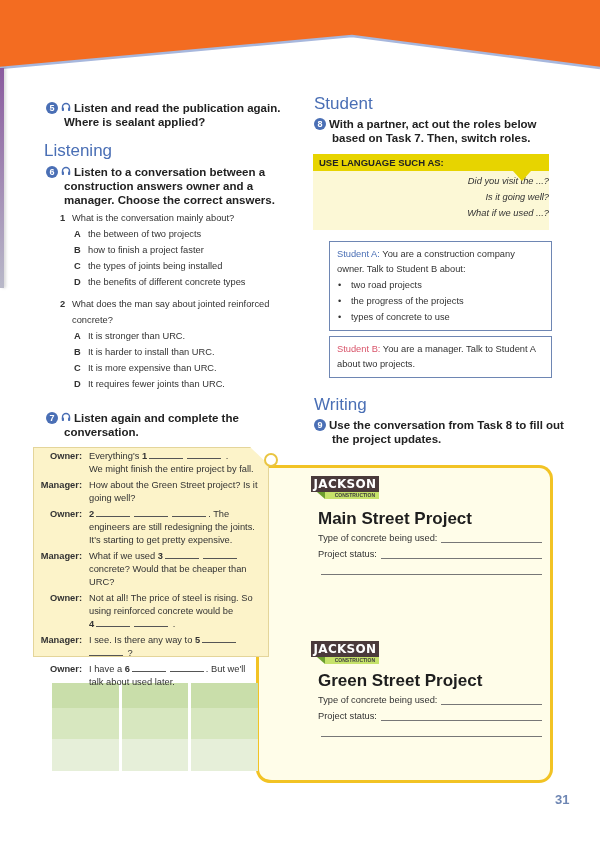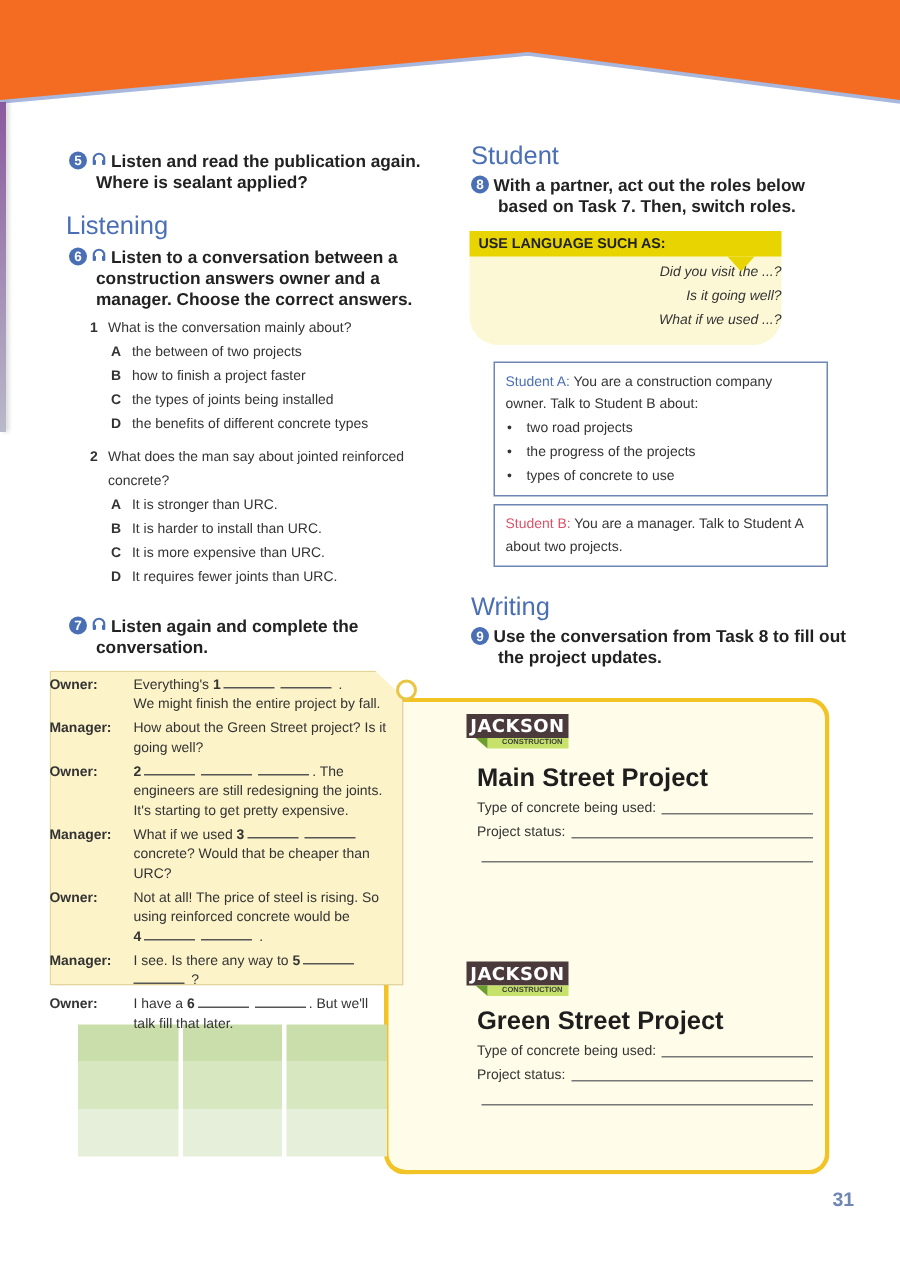--- a/index.html
+++ b/index.html
@@ -15,28 +15,28 @@
     .q { font-size: 9.3px; color: #333; line-height: 16px; }
     .q .n { display: inline-block; width: 12px; font-weight: bold; }
     .q .l { display: inline-block; width: 14px; font-weight: bold; }
     .opt { padding-left: 26px; }
     .cont2 { padding-left: 12px; }
     
     .card { position: absolute; left: 33px; top: 447px; width: 236px; height: 210px; background: #fcf3c9; border: 1px solid #e4d59a; box-shadow: 2px 2px 3px rgba(0,0,0,0.2);
       clip-path: polygon(0 0, 217px 0, 236px 18px, 236px 100%, 0 100%); }
     .conv { position: absolute; left: 33px; top: 450px; width: 236px; font-size: 9.3px; line-height: 13px; color: #333; }
     .row { display: flex; margin-bottom: 3px; }
-    .spk { width: 56px; text-align: left; font-weight: bold; padding-right: 7px; flex-shrink: 0; }
+    .spk { width: 56px; text-align: right; font-weight: bold; padding-right: 7px; flex-shrink: 0; }
     .txt { flex: 1; padding-right: 4px; }
     .blank { display: inline-block; width: 34px; border-bottom: 1px solid #555; height: 9px; margin: 0 2px; }
     .hole { position: absolute; left: 264px; top: 453px; width: 14px; height: 14px; border-radius: 50%; background: #fff; border: 2px solid #e9c542; }
     .grid { position: absolute; left: 52px; top: 683px; width: 206px; height: 88px; display: grid; grid-template-columns: 1fr 1fr 1fr; gap: 0 3px; }
     .grid div { background: linear-gradient(#c9deaa 0, #c9deaa 28%, #d7e7bf 28%, #d7e7bf 64%, #e6efd9 64%); }
     
-    .uselang { position: absolute; left: 313px; top: 154px; width: 208px; height: 76px; background: #fcf8d6; border-radius: 19px; }
+    .uselang { position: absolute; left: 313px; top: 154px; width: 236px; height: 76px; background: #fcf8d6; }
     .uselang .hd { background: #e7d400; height: 17px; font-size: 9.5px; font-weight: bold; padding: 3px 6px; color: #222; }
     .uselang .tri { position: absolute; right: 18px; top: 17px; width: 0; height: 0; border-left: 9px solid transparent; border-right: 9px solid transparent; border-top: 10px solid #e7d400; }
     .uselang .it { font-size: 9.3px; font-style: italic; color: #333; line-height: 16px; padding-left: 20px; }
     .role { position: absolute; left: 329px; width: 223px; border: 1.5px solid #6e86b3; background: #fff; font-size: 9.3px; line-height: 15px; color: #333; padding: 5px 7px; }
     .role .lbl-a { color: #4a6fb5; }
     .role .lbl-b { color: #d9546a; }
     .role ul { list-style: none; }
     .role li { padding-left: 14px; position: relative; line-height: 16px; }
     .role li::before { content: "•"; position: absolute; left: 1px; }
     
@@ -138,21 +138,21 @@
   <div class="row">
     <div class="spk">Owner:</div>
     <div class="txt"><span>Not at all! The price of steel is rising. So using reinforced concrete would be</span><br><b>4</b><span class="blank"></span><span class="blank"></span><span> .</span></div>
   </div>
   <div class="row">
     <div class="spk">Manager:</div>
     <div class="txt"><span>I see. Is there any way to </span><b>5</b><span class="blank"></span><br><span class="blank" style="margin-left:0"></span><span> ?</span></div>
   </div>
   <div class="row">
     <div class="spk">Owner:</div>
-    <div class="txt"><span>I have a </span><b>6</b><span class="blank"></span><span class="blank"></span><span>. But we'll</span><br><span>talk fill that later.</span></div>
+    <div class="txt"><span>I have a </span><b>6</b><span class="blank"></span><span class="blank"></span><span>. But we'll</span><br><span>talk about used later.</span></div>
   </div>
 </div>
 
 <div class="abs h2" style="left:314px; top:94px;">Student</div>
 <div class="abs task" style="left:314px; top:117px; width:260px;">
   <span class="num">8</span><span>With a partner, act out the roles below</span>
   <span class="cont">based on Task 7. Then, switch roles.</span>
 </div>
 
 <div class="uselang">

